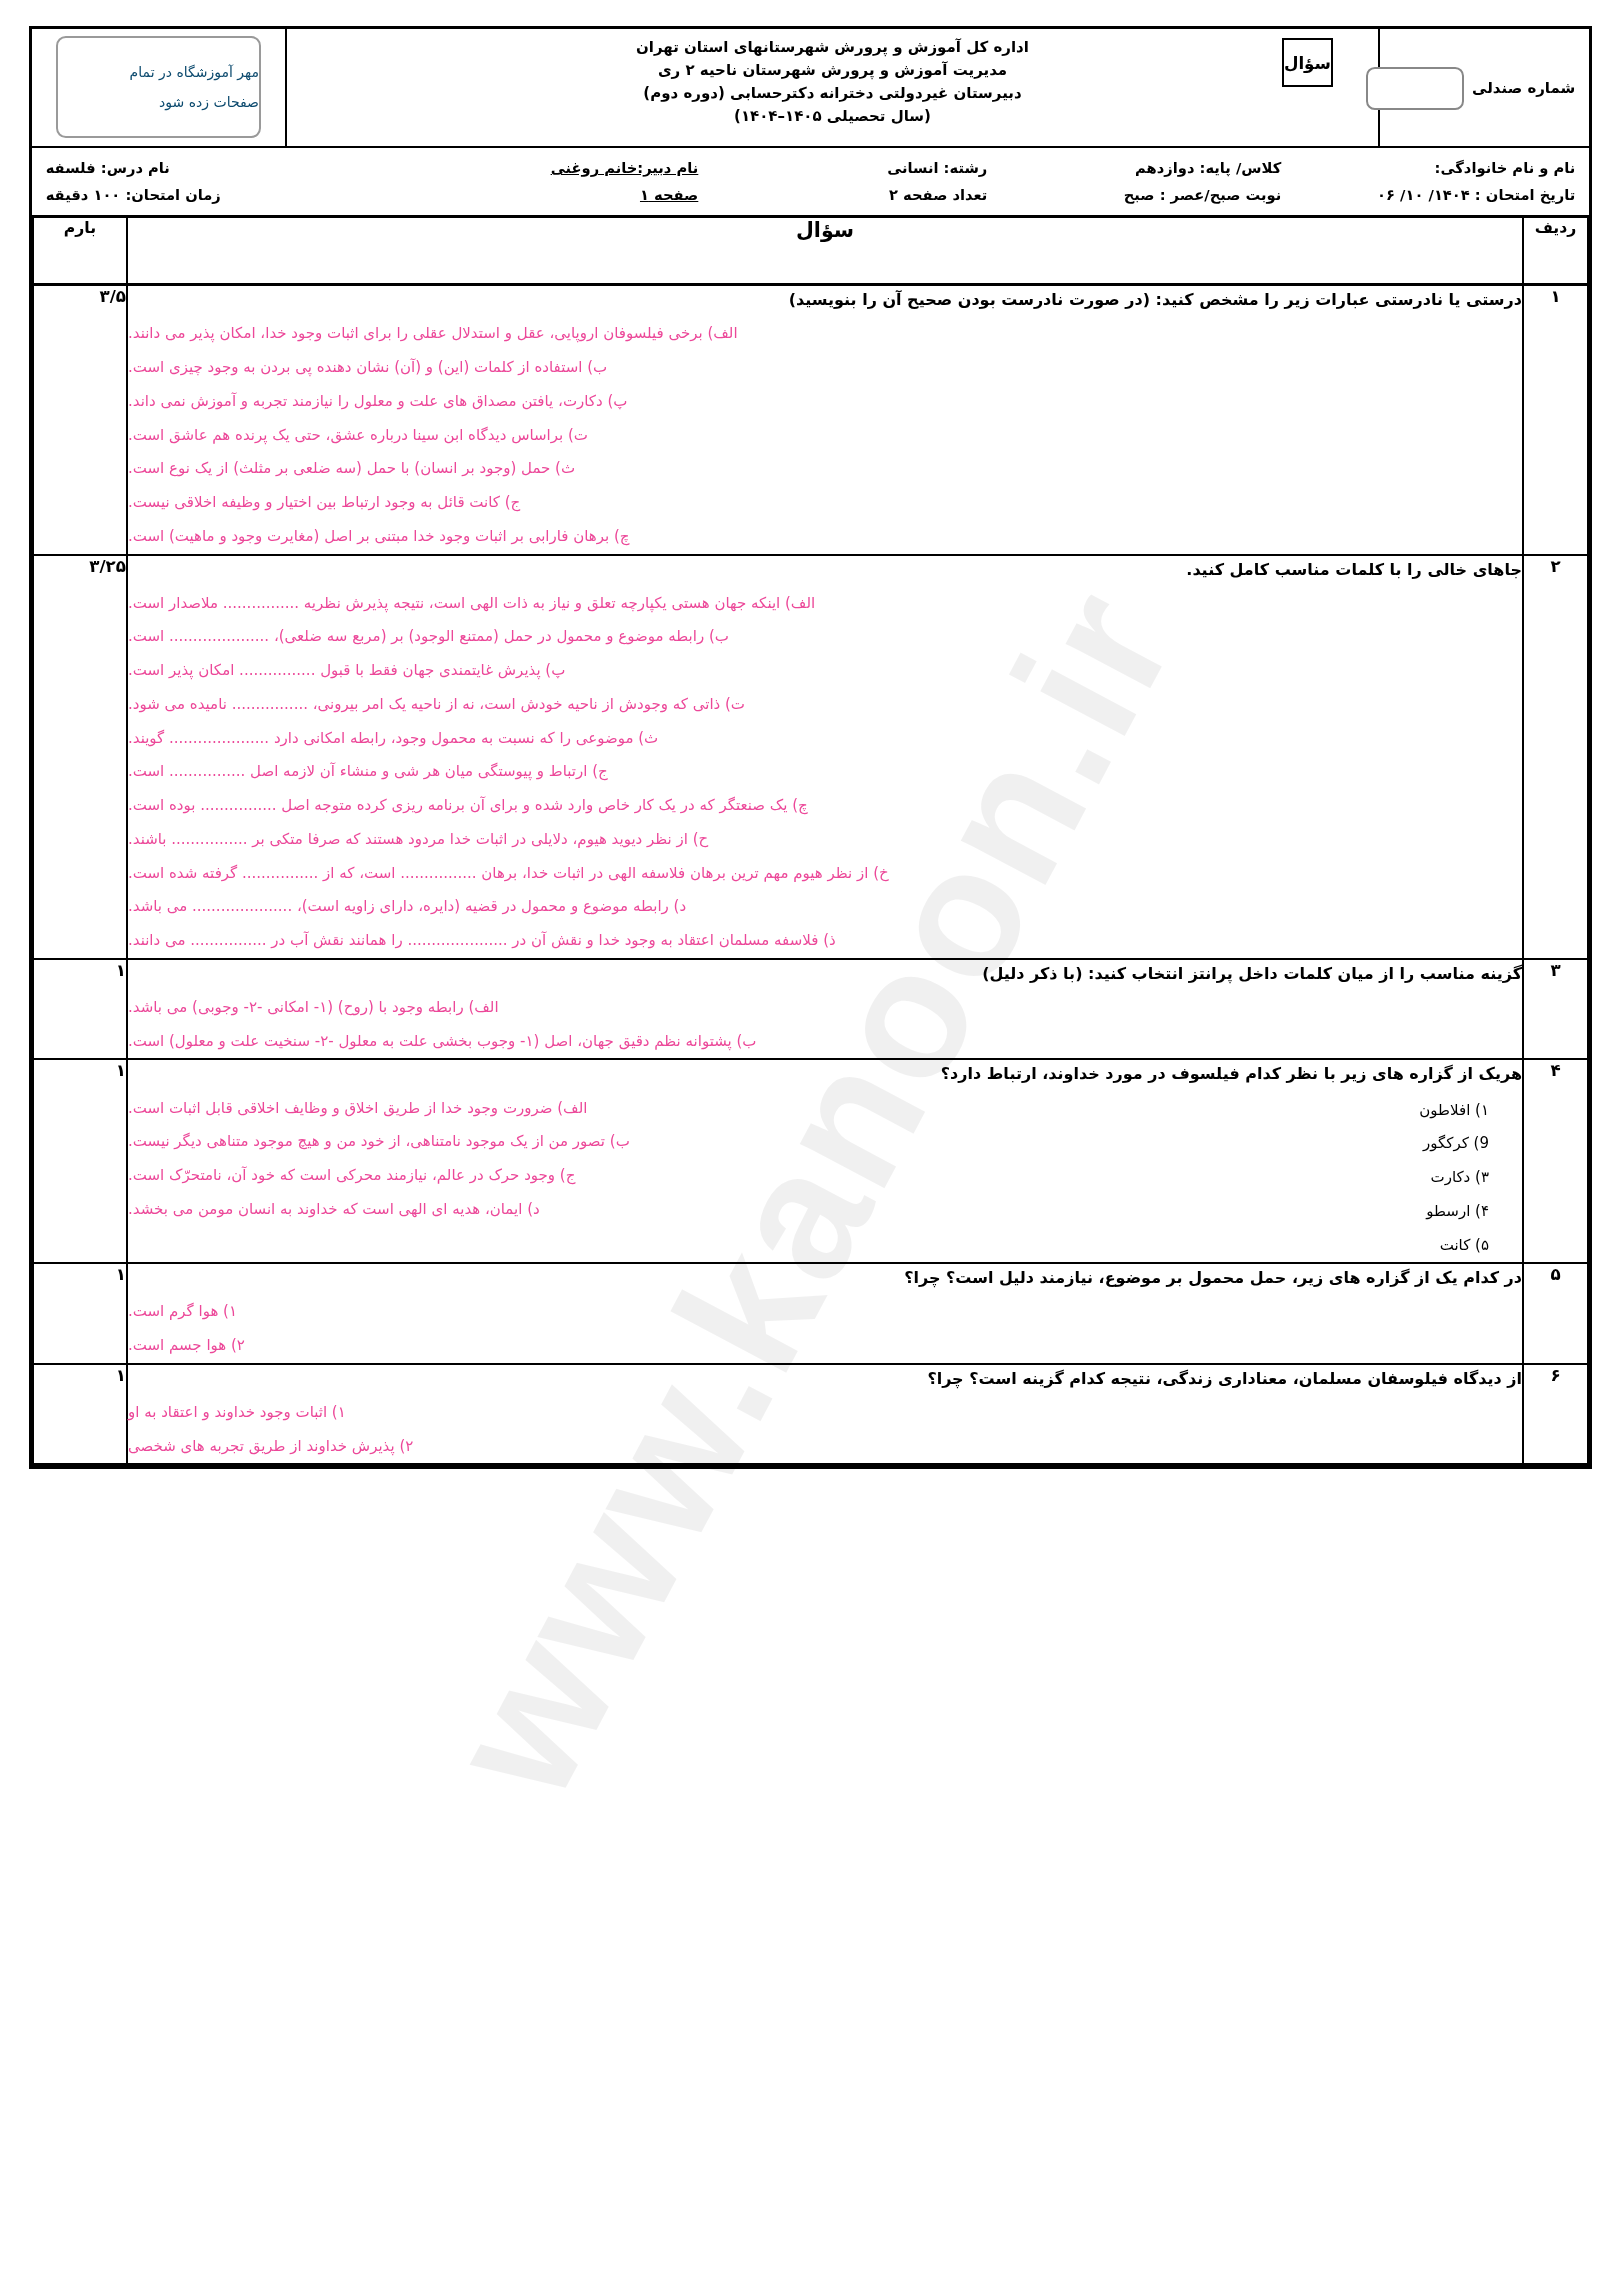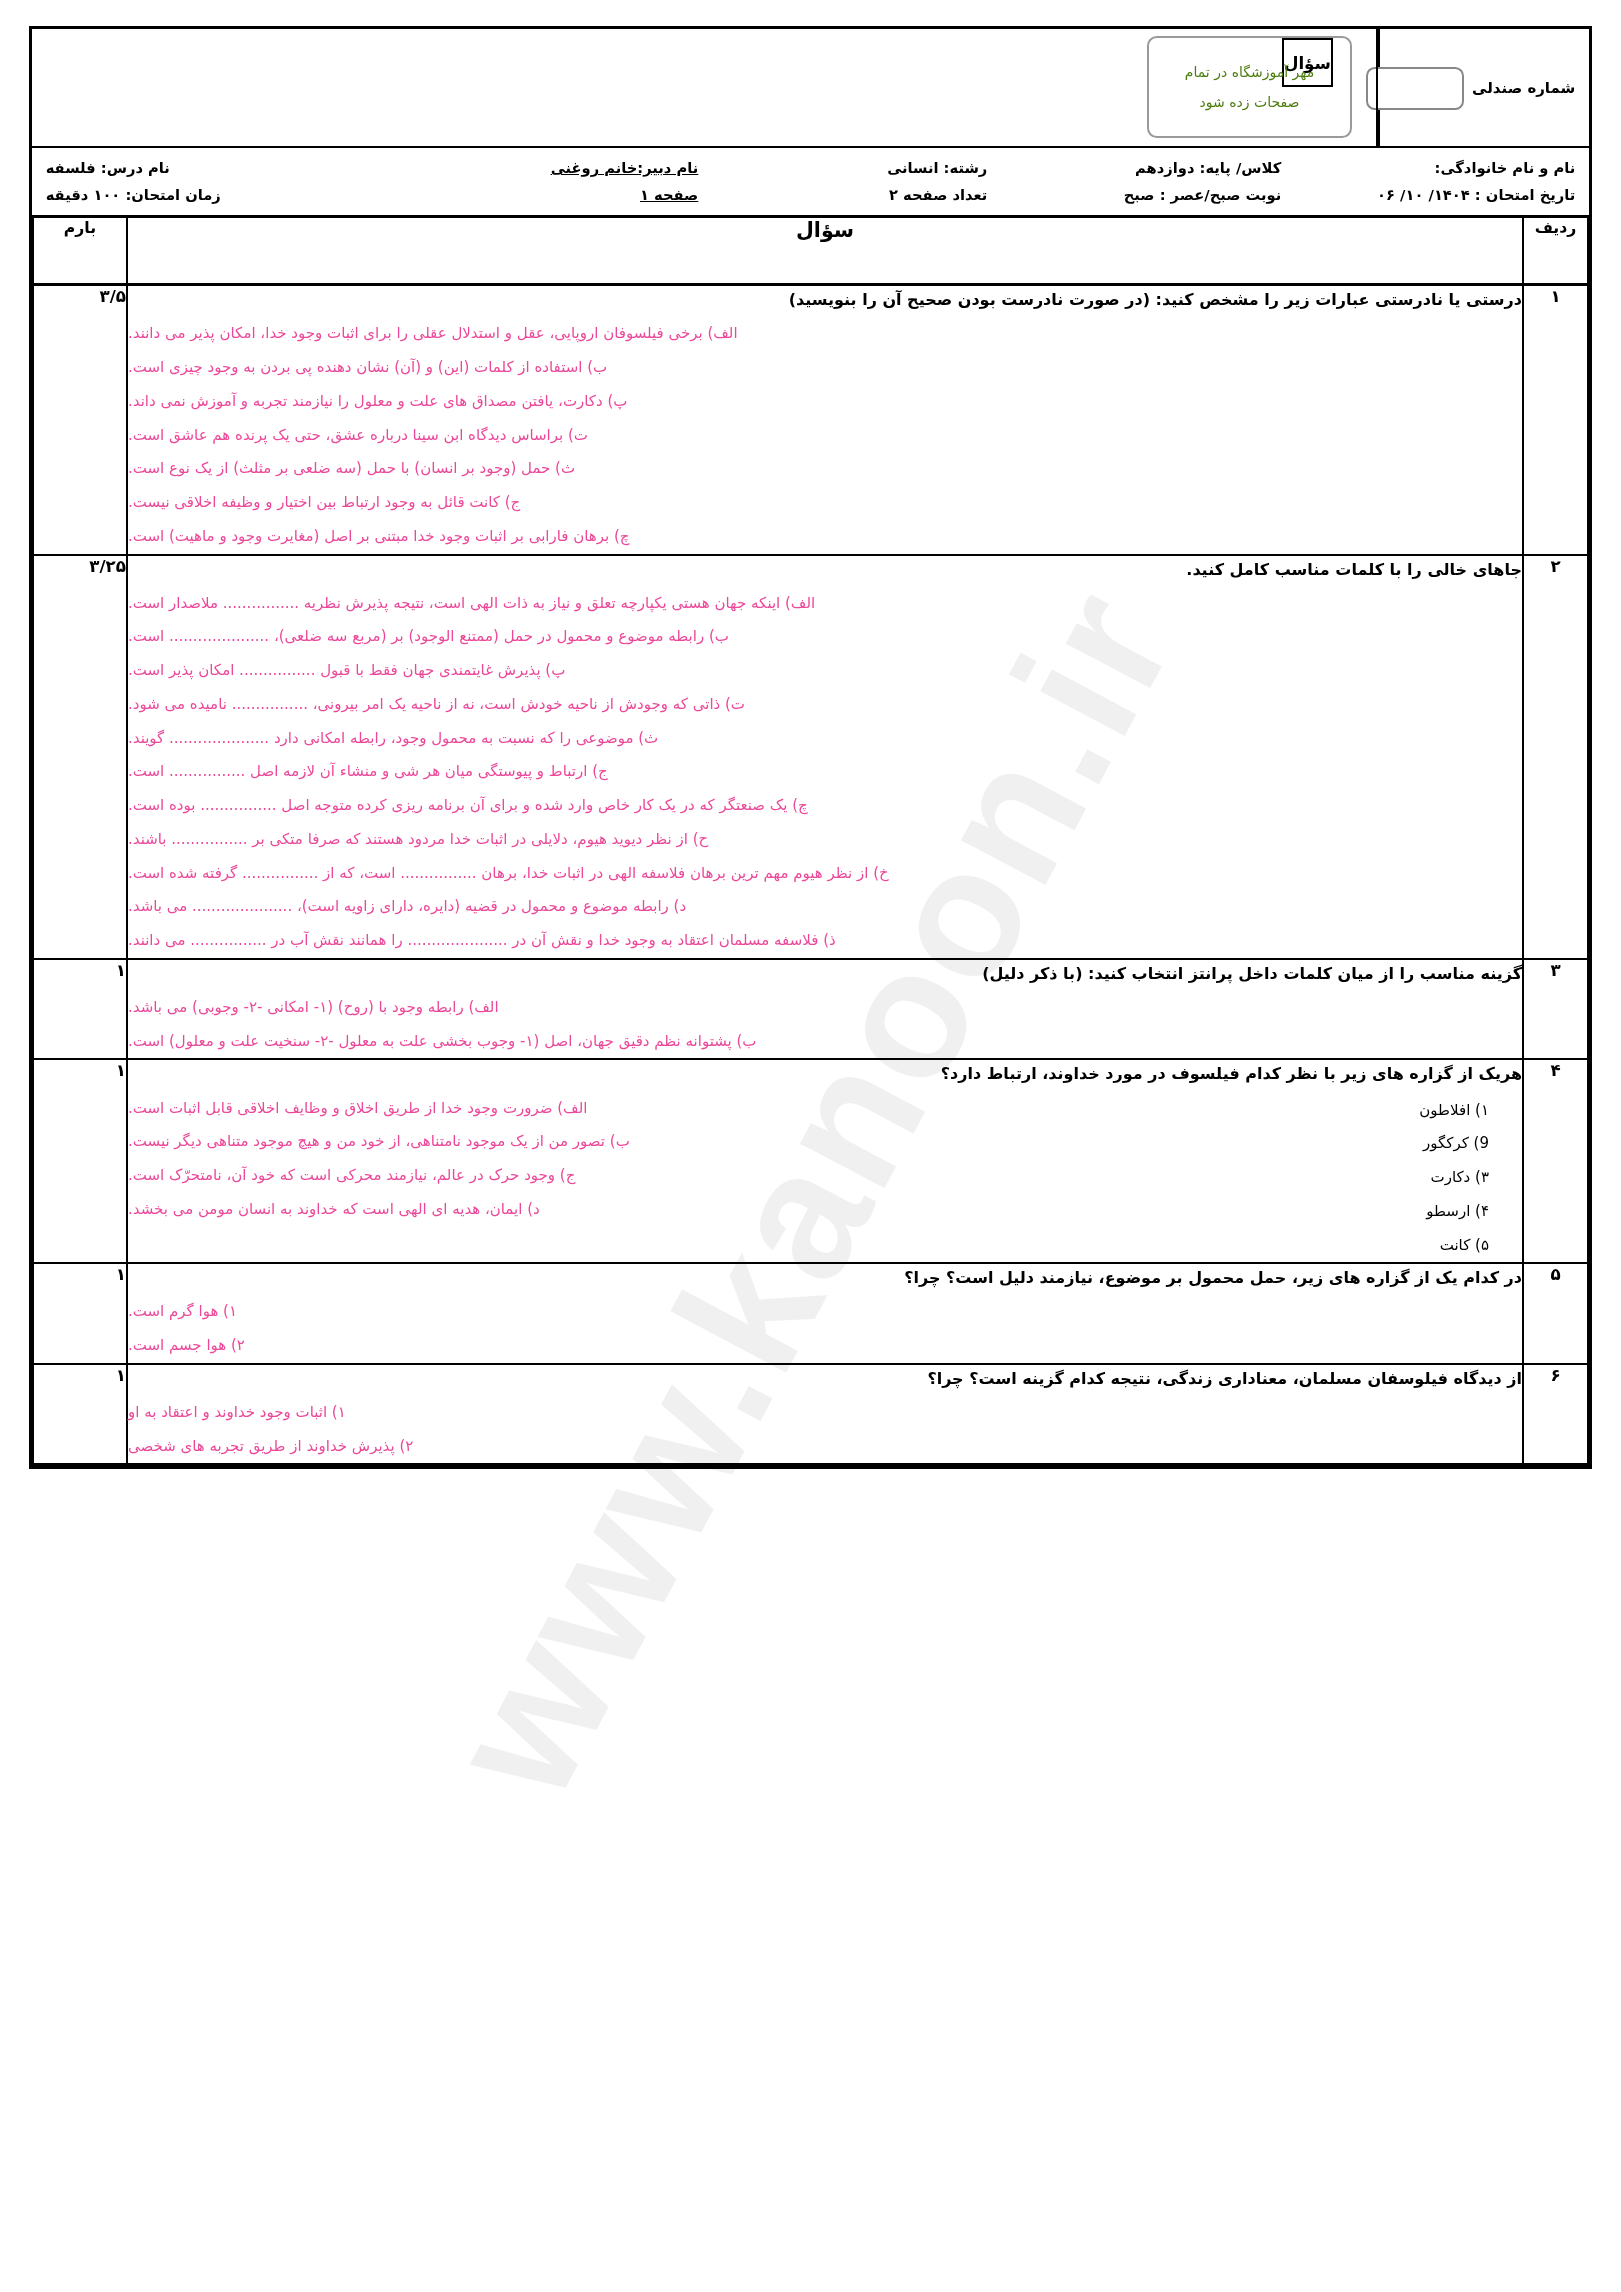--- a/index.html
+++ b/index.html
@@ -120,24 +120,23 @@
     padding: 7.8px;
     box-sizing: border-box;
   }
   .stamp {
     width: 201px;
     height: 98px;
     border: 2px solid #9a9a9a;
     border-radius: 9.8px;
     display: flex;
     flex-direction: column;
-    align-items: center;
     justify-content: center;
     gap: 13.7px;
-    color: #4d7c0f;
+    color: #0c4a6e;
     font-size: 14px;
   }
 
   
   .info {
     border-bottom: 3.9px solid #000;
     padding: 5.9px 13.7px 6.9px 13.7px;
   }
   .info-row {
     display: flex;
@@ -250,20 +249,26 @@
     <div class="masthead">
 
       <div class="mh-right">
         <div class="seat-row">
           <span class="seat-label">شماره صندلی</span>
           <span class="seat-box"></span>
         </div>
         <div class="soal-box">سؤال</div>
       </div>
 
+      <div class="mh-center">
+        <div class="line">اداره کل آموزش و پرورش شهرستانهای استان تهران</div>
+        <div class="line">مدیریت آموزش و پرورش شهرستان ناحیه ۲ ری</div>
+        <div class="line">دبیرستان غیردولتی دخترانه دکترحسابی  (دوره دوم)</div>
+        <div class="line">(سال تحصیلی ۱۴۰۵–۱۴۰۴)</div>
+      </div>
 
       <div class="mh-left">
         <div class="stamp">
           <span>مهر آموزشگاه در تمام</span>
           <span>صفحات زده شود</span>
         </div>
       </div>
 
     </div>
 

